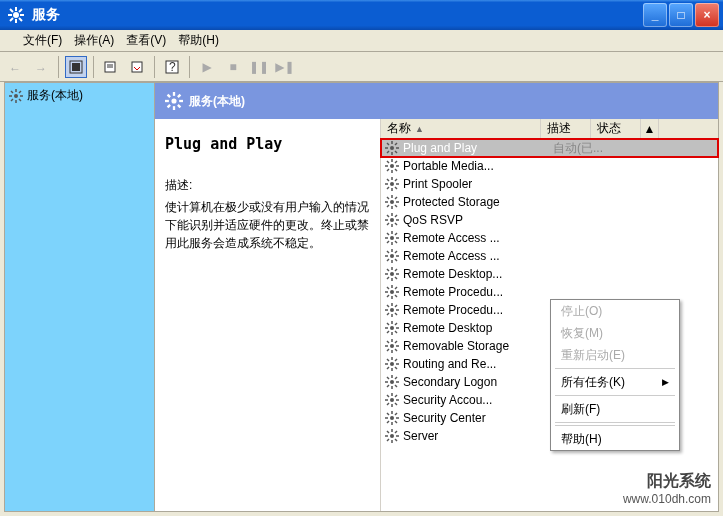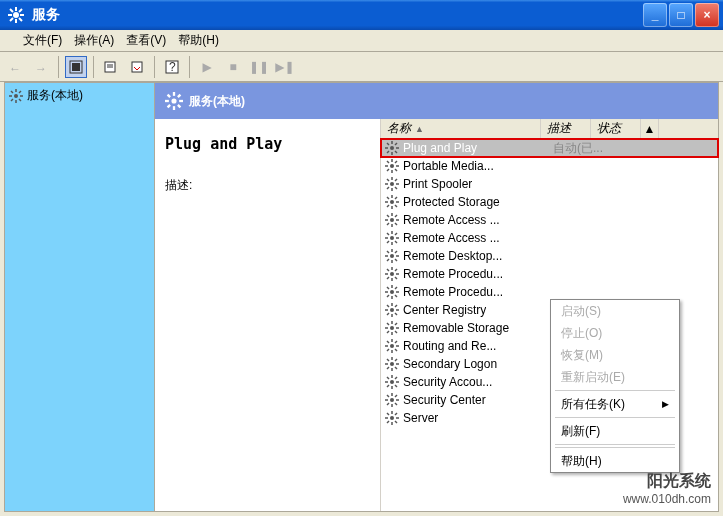--- a/index.html
+++ b/index.html
@@ -28,21 +28,21 @@
 .rightpane { flex: 1; display: flex; flex-direction: column; }
 .panehdr { height: 36px; background: #7a96df; color: #fff; display: flex; align-items: center; padding: 0 10px; font-weight: bold; font-size: 14px; gap: 6px; }
 .panebody { flex: 1; display: flex; background: #fff; position: relative; }
 
 .detail { width: 225px; padding: 16px 10px; }
 .detail .svcname { font-weight: bold; font-size: 15px; font-family: "SimSun", monospace; margin-bottom: 24px; }
 .detail .lbl { margin-bottom: 4px; }
 .detail .desc { line-height: 1.5; }
 
 .listwrap { flex: 1; position: relative; border-left: 1px solid #d4d0c8; }
-.listhdr { height: 20px; display: flex; background: #ece9d8; border-bottom: 1px solid #d4d0c8; font-style: italic; }
+.listhdr { height: 20px; display: flex; background: #ece9d8; border-bottom: 1px solid #d4d0c8; }
 .lh { border-right: 1px solid #d4d0c8; padding: 2px 6px; display: flex; align-items: center; gap: 4px; }
 .lh.name { width: 160px; }
 .lh.desc { width: 50px; }
 .lh.stat { width: 50px; }
 .lh .sort { font-size: 9px; color: #666; }
 .lh.scroll { width: 18px; padding: 0; justify-content: center; }
 
 .listbody { position: relative; }
 .row { height: 18px; display: flex; align-items: center; padding-left: 4px; gap: 4px; font-family: "SimSun", monospace; font-size: 13px; }
 .row.sel { background: #c0c0c0; color: #fff; }
@@ -173,20 +173,21 @@
             <line x1="10" y1="4" x2="12" y2="2"></line>
           </g>
         </svg>
       <span>服务(本地)</span>
     </div>
 
     <div class="panebody">
       <div class="detail">
         <div class="svcname">Plug and Play</div>
         <div class="lbl">描述:</div>
+        <div class="desc">使计算机在极少或没有用户输入的情况下能识别并适应硬件的更改。终止或禁用此服务会造成系统不稳定。</div>
       </div>
 
       <div class="listwrap">
         <div class="listhdr">
           <div class="lh name">
               <span>名称</span>
               <span class="sort">▲</span>
             </div>
           <div class="lh desc">描述</div>
           <div class="lh stat">状态</div>
@@ -267,20 +268,36 @@
                   <line x1="7" y1="0" x2="7" y2="3"></line>
                   <line x1="7" y1="11" x2="7" y2="14"></line>
                   <line x1="0" y1="7" x2="3" y2="7"></line>
                   <line x1="11" y1="7" x2="14" y2="7"></line>
                   <line x1="2" y1="2" x2="4" y2="4"></line>
                   <line x1="10" y1="10" x2="12" y2="12"></line>
                   <line x1="2" y1="12" x2="4" y2="10"></line>
                   <line x1="10" y1="4" x2="12" y2="2"></line>
                 </g>
               </svg>
+              <span class="txt">QoS RSVP</span>
+            </div>
+            <div class="row">
+              <svg class="gear" viewBox="0 0 14 14">
+                <circle cx="7" cy="7" r="2"></circle>
+                <g stroke="#555" stroke-width="1.5">
+                  <line x1="7" y1="0" x2="7" y2="3"></line>
+                  <line x1="7" y1="11" x2="7" y2="14"></line>
+                  <line x1="0" y1="7" x2="3" y2="7"></line>
+                  <line x1="11" y1="7" x2="14" y2="7"></line>
+                  <line x1="2" y1="2" x2="4" y2="4"></line>
+                  <line x1="10" y1="10" x2="12" y2="12"></line>
+                  <line x1="2" y1="12" x2="4" y2="10"></line>
+                  <line x1="10" y1="4" x2="12" y2="2"></line>
+                </g>
+              </svg>
               <span class="txt">Remote Access ...</span>
             </div>
             <div class="row">
               <svg class="gear" viewBox="0 0 14 14">
                 <circle cx="7" cy="7" r="2"></circle>
                 <g stroke="#555" stroke-width="1.5">
                   <line x1="7" y1="0" x2="7" y2="3"></line>
                   <line x1="7" y1="11" x2="7" y2="14"></line>
                   <line x1="0" y1="7" x2="3" y2="7"></line>
                   <line x1="11" y1="7" x2="14" y2="7"></line>
@@ -347,21 +364,21 @@
                   <line x1="7" y1="0" x2="7" y2="3"></line>
                   <line x1="7" y1="11" x2="7" y2="14"></line>
                   <line x1="0" y1="7" x2="3" y2="7"></line>
                   <line x1="11" y1="7" x2="14" y2="7"></line>
                   <line x1="2" y1="2" x2="4" y2="4"></line>
                   <line x1="10" y1="10" x2="12" y2="12"></line>
                   <line x1="2" y1="12" x2="4" y2="10"></line>
                   <line x1="10" y1="4" x2="12" y2="2"></line>
                 </g>
               </svg>
-              <span class="txt">Center Registry</span>
+              <span class="txt">Remote Desktop</span>
             </div>
             <div class="row">
               <svg class="gear" viewBox="0 0 14 14">
                 <circle cx="7" cy="7" r="2"></circle>
                 <g stroke="#555" stroke-width="1.5">
                   <line x1="7" y1="0" x2="7" y2="3"></line>
                   <line x1="7" y1="11" x2="7" y2="14"></line>
                   <line x1="0" y1="7" x2="3" y2="7"></line>
                   <line x1="11" y1="7" x2="14" y2="7"></line>
                   <line x1="2" y1="2" x2="4" y2="4"></line>
@@ -451,21 +468,20 @@
                   <line x1="2" y1="12" x2="4" y2="10"></line>
                   <line x1="10" y1="4" x2="12" y2="2"></line>
                 </g>
               </svg>
               <span class="txt">Server</span>
             </div>
           </div>
       </div>
 
       <div class="ctxmenu">
-        <div class="mi disabled">启动(S)</div>
         <div class="mi disabled">停止(O)</div>
         <div class="mi disabled">恢复(M)</div>
         <div class="mi disabled">重新启动(E)</div>
         <div class="msep"></div>
         <div class="mi">
             <span>所有任务(K)</span>
             <span class="arrow">▶</span>
           </div>
         <div class="msep"></div>
         <div class="mi">刷新(F)</div>

